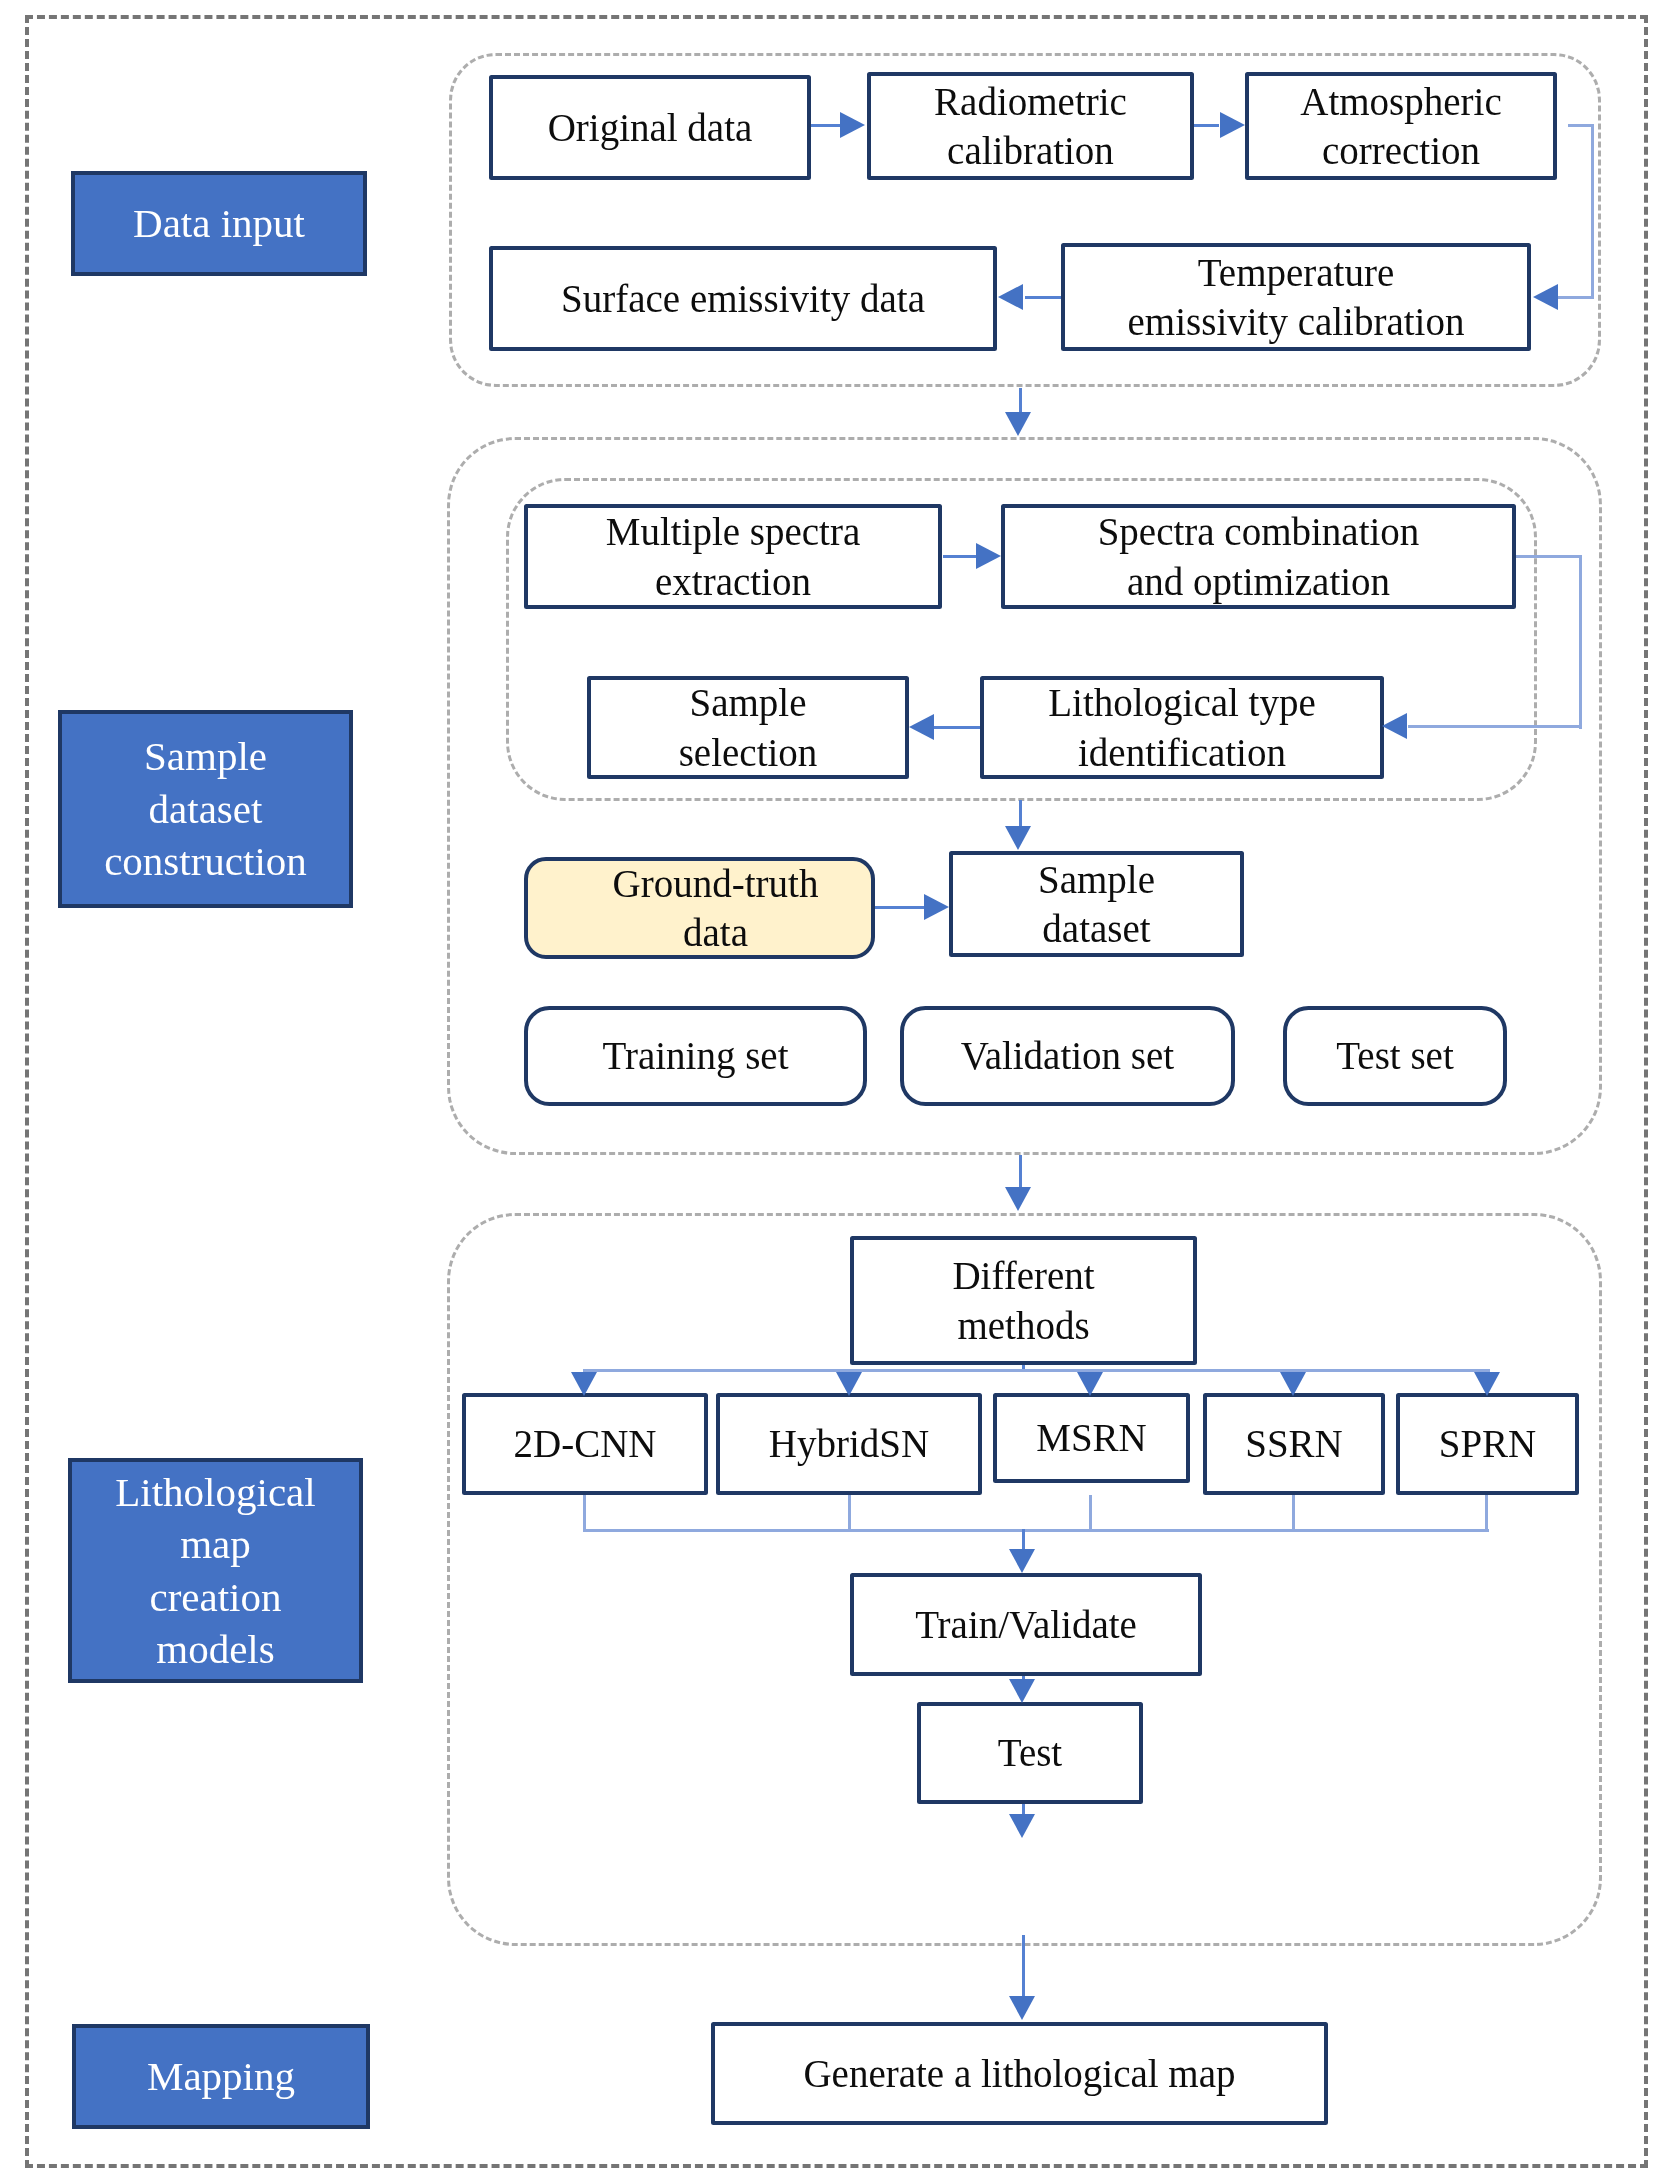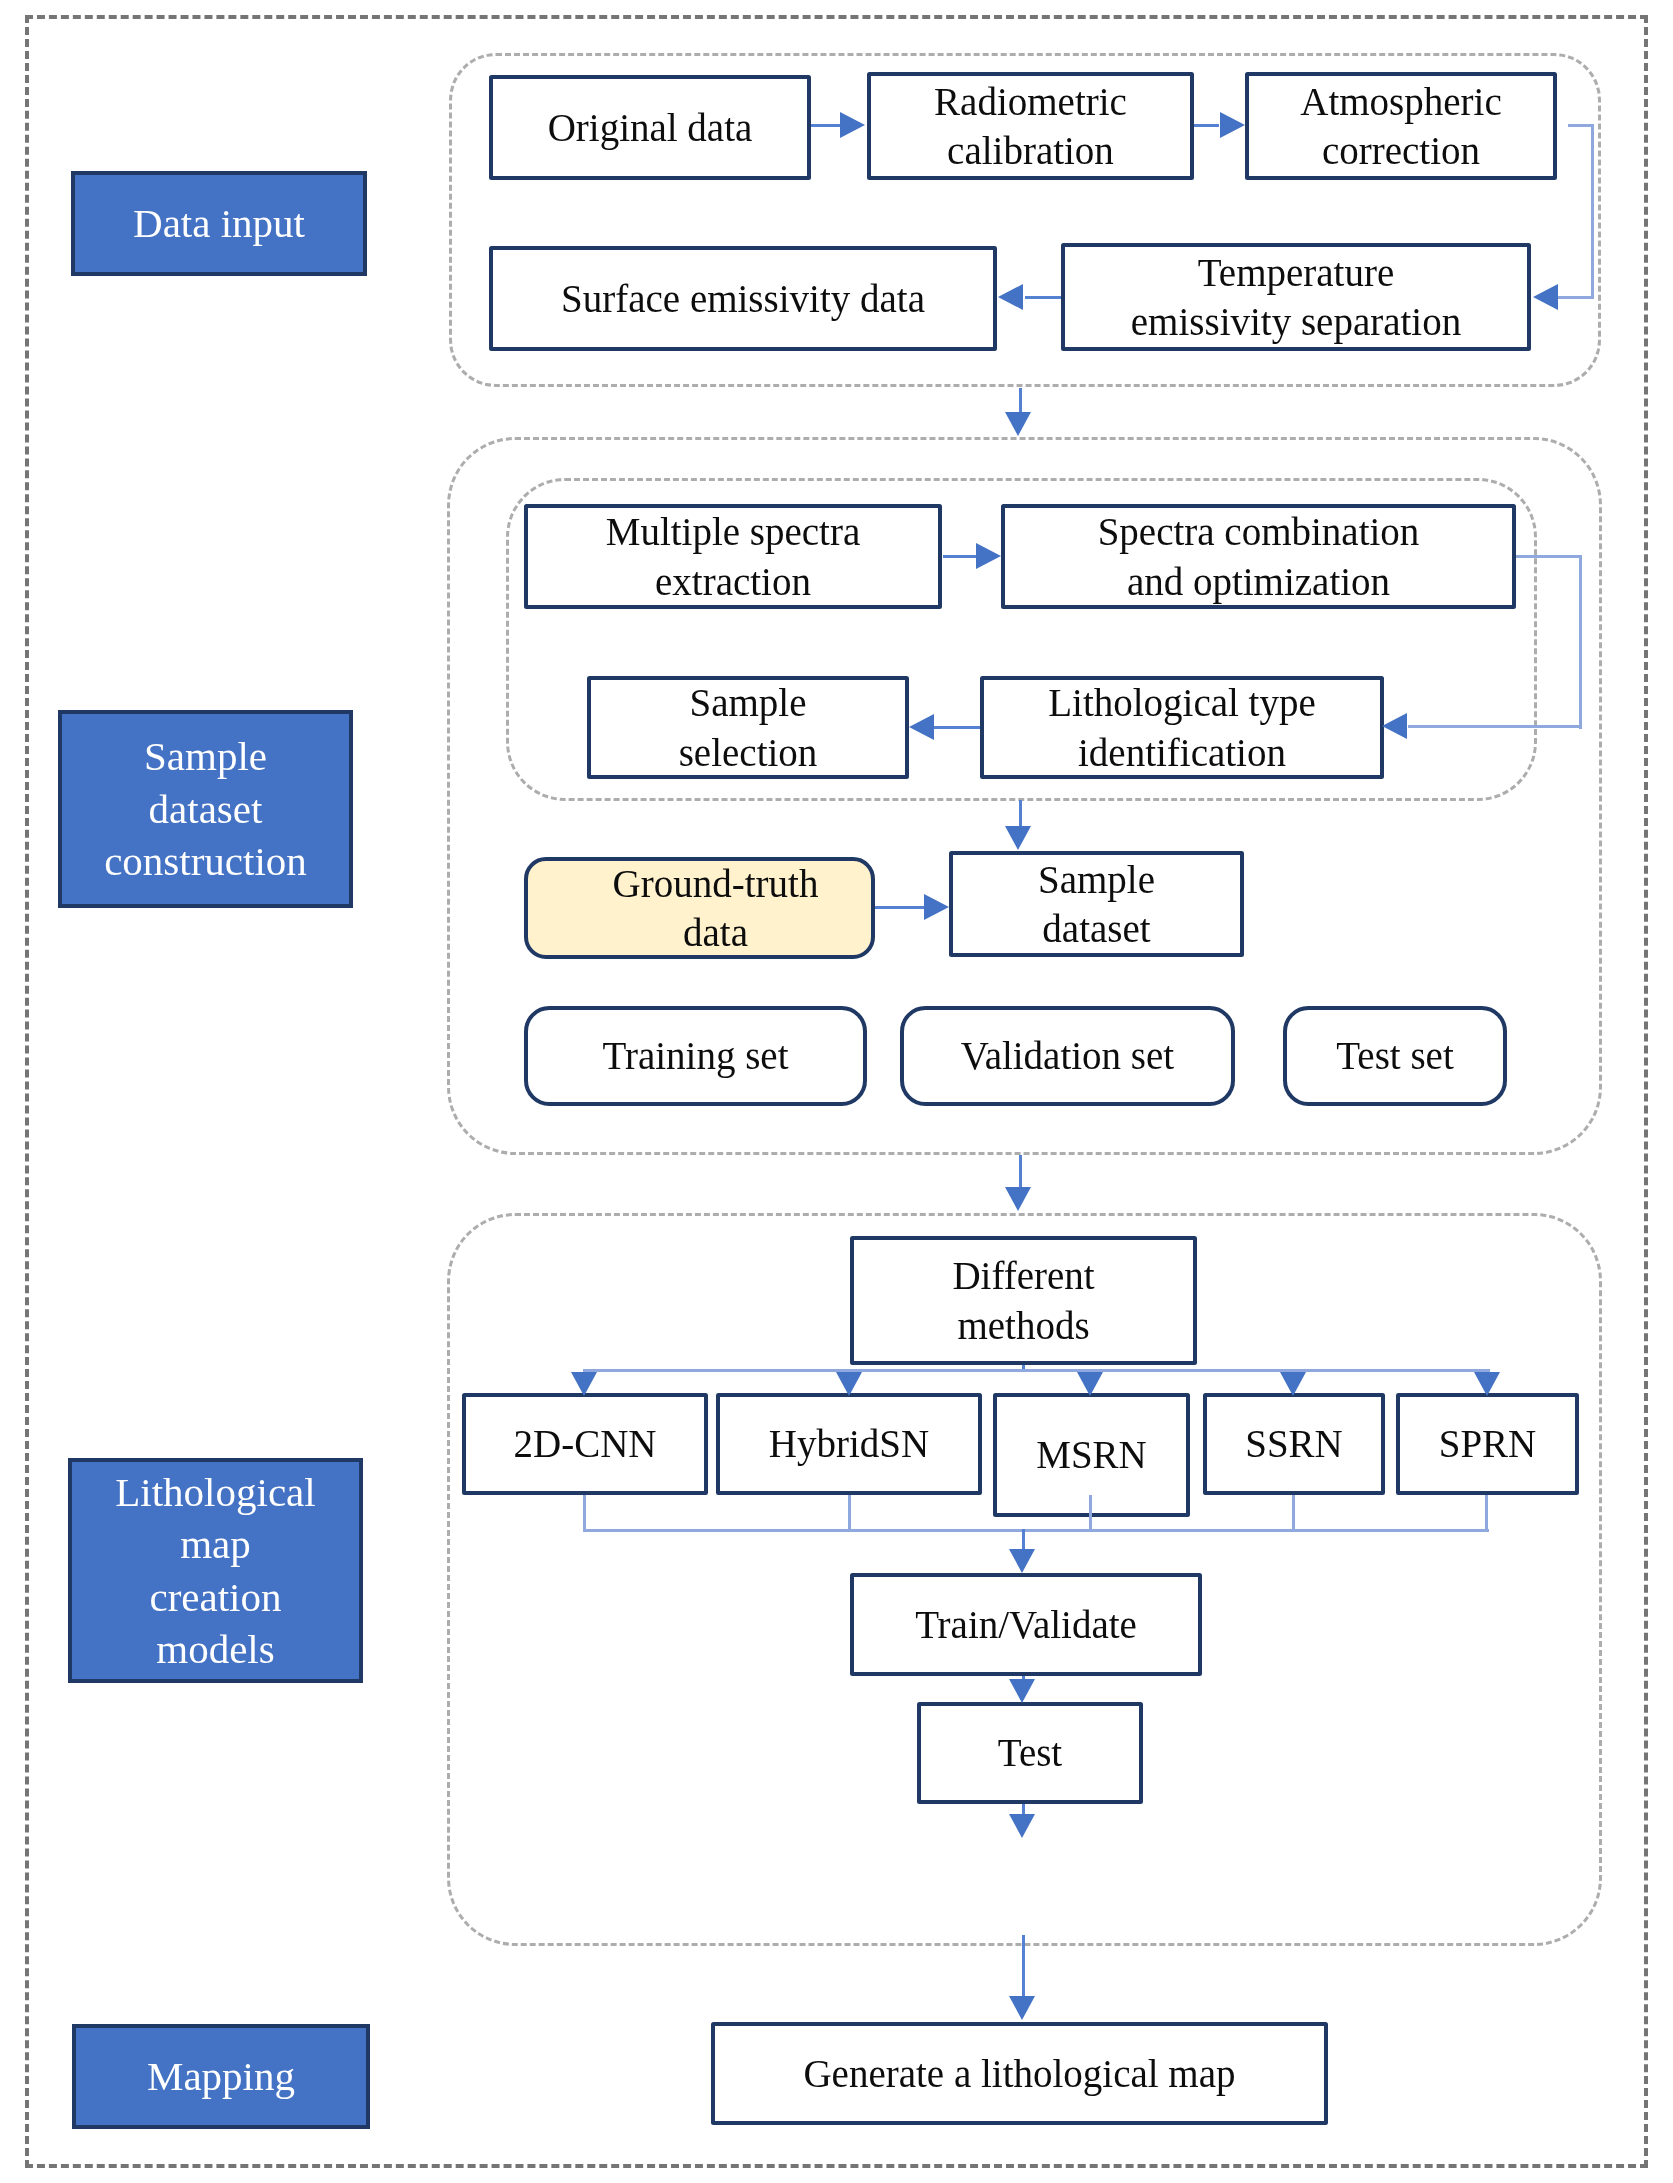--- a/index.html
+++ b/index.html
@@ -77,21 +77,21 @@
 creation
 models</div>
   <div class="stage" style="left:72px;top:2024px;width:298px;height:105px">Mapping</div>
 
   <div class="n" style="left:489px;top:75px;width:322px;height:105px">Original data</div>
   <div class="n" style="left:867px;top:72px;width:327px;height:108px">Radiometric
 calibration</div>
   <div class="n" style="left:1245px;top:72px;width:312px;height:108px">Atmospheric
 correction</div>
   <div class="n" style="left:1061px;top:243px;width:470px;height:108px">Temperature
-emissivity separation</div>
+emissivity calibration</div>
   <div class="n" style="left:489px;top:246px;width:508px;height:105px">Surface emissivity data</div>
 
   <div class="n" style="left:1001px;top:504px;width:515px;height:105px">Spectra combination
 and optimization</div>
   <div class="n" style="left:524px;top:504px;width:418px;height:105px">Multiple spectra
 extraction</div>
   <div class="n" style="left:587px;top:676px;width:322px;height:103px">Sample
 selection</div>
   <div class="n" style="left:980px;top:676px;width:404px;height:103px">Lithological type
 identification</div>
@@ -100,21 +100,21 @@
   <div class="n" style="left:949px;top:851px;width:295px;height:106px">Sample
 dataset</div>
   <div class="n pill" style="left:524px;top:1006px;width:343px;height:100px">Training set</div>
   <div class="n pill" style="left:900px;top:1006px;width:335px;height:100px">Validation set</div>
   <div class="n pill" style="left:1283px;top:1006px;width:224px;height:100px">Test set</div>
 
   <div class="n" style="left:850px;top:1236px;width:347px;height:129px">Different
 methods</div>
   <div class="n" style="left:462px;top:1393px;width:246px;height:102px">2D-CNN</div>
   <div class="n" style="left:716px;top:1393px;width:266px;height:102px">HybridSN</div>
-  <div class="n" style="left:993px;top:1393px;width:197px;height:124px">MSRN</div>
+  <div class="n" style="left:993px;top:1393px;width:197px;height:90px">MSRN</div>
   <div class="n" style="left:1203px;top:1393px;width:182px;height:102px">SSRN</div>
   <div class="n" style="left:1396px;top:1393px;width:183px;height:102px">SPRN</div>
   <div class="n" style="left:850px;top:1573px;width:352px;height:103px">Train/Validate</div>
   <div class="n" style="left:917px;top:1702px;width:226px;height:102px">Test</div>
 
   <div class="n" style="left:711px;top:2022px;width:617px;height:103px">Generate a lithological map</div>
 
   <div class="lnm" style="left:811px;top:124px;width:29px;height:3.4px"></div>
   <div class="ah ah-r" style="left:840px;top:112px"></div>
   <div class="lnm" style="left:1194px;top:124px;width:25.4px;height:3.4px"></div>

